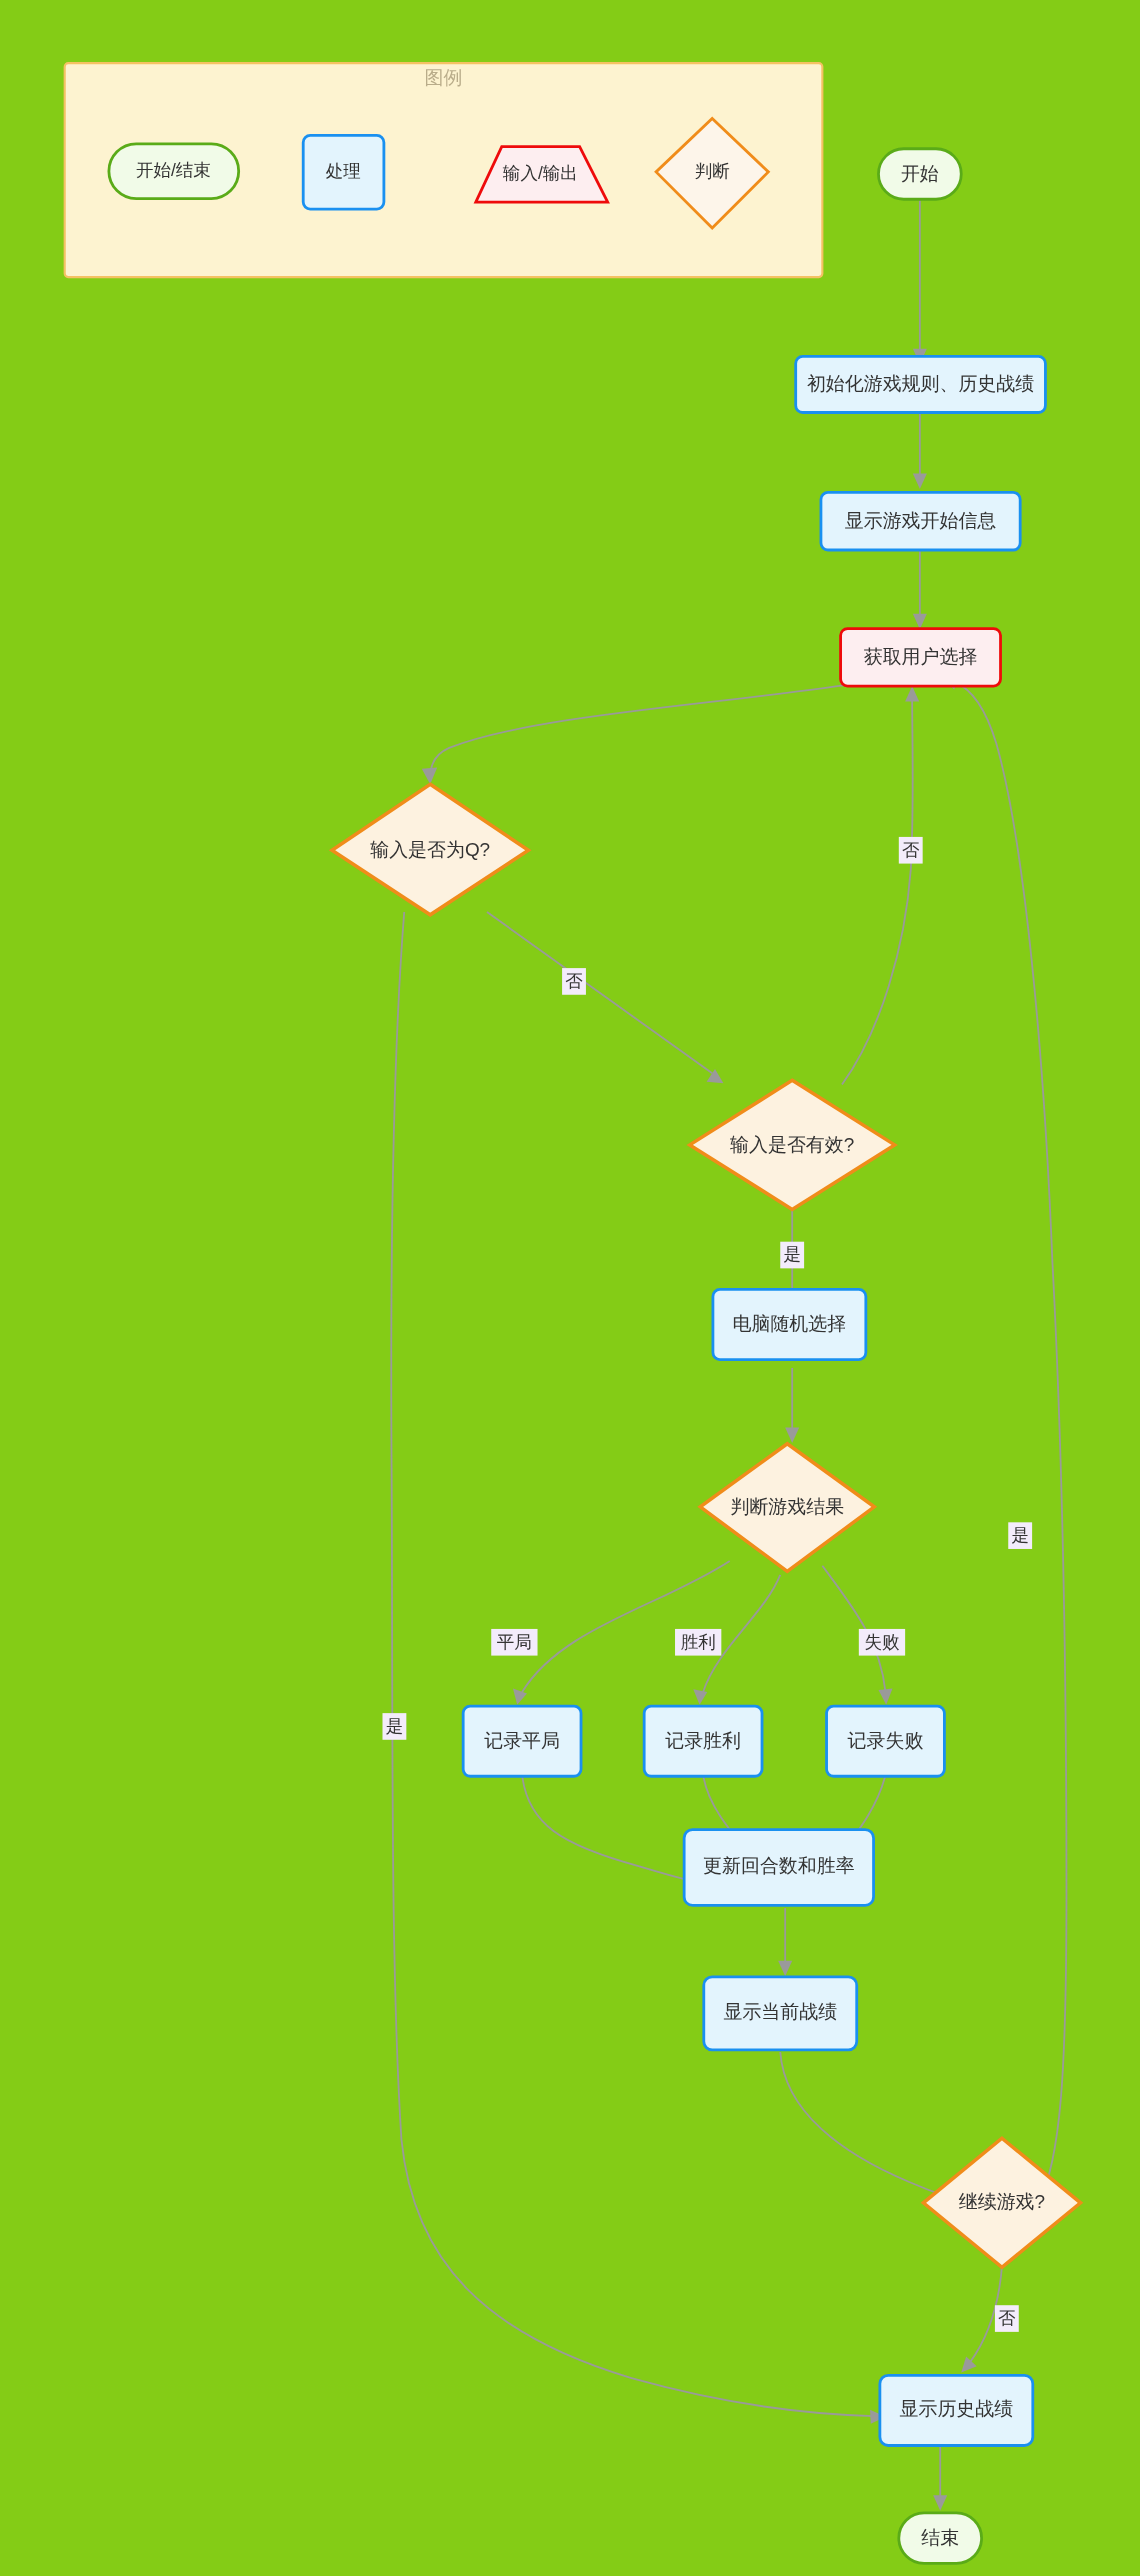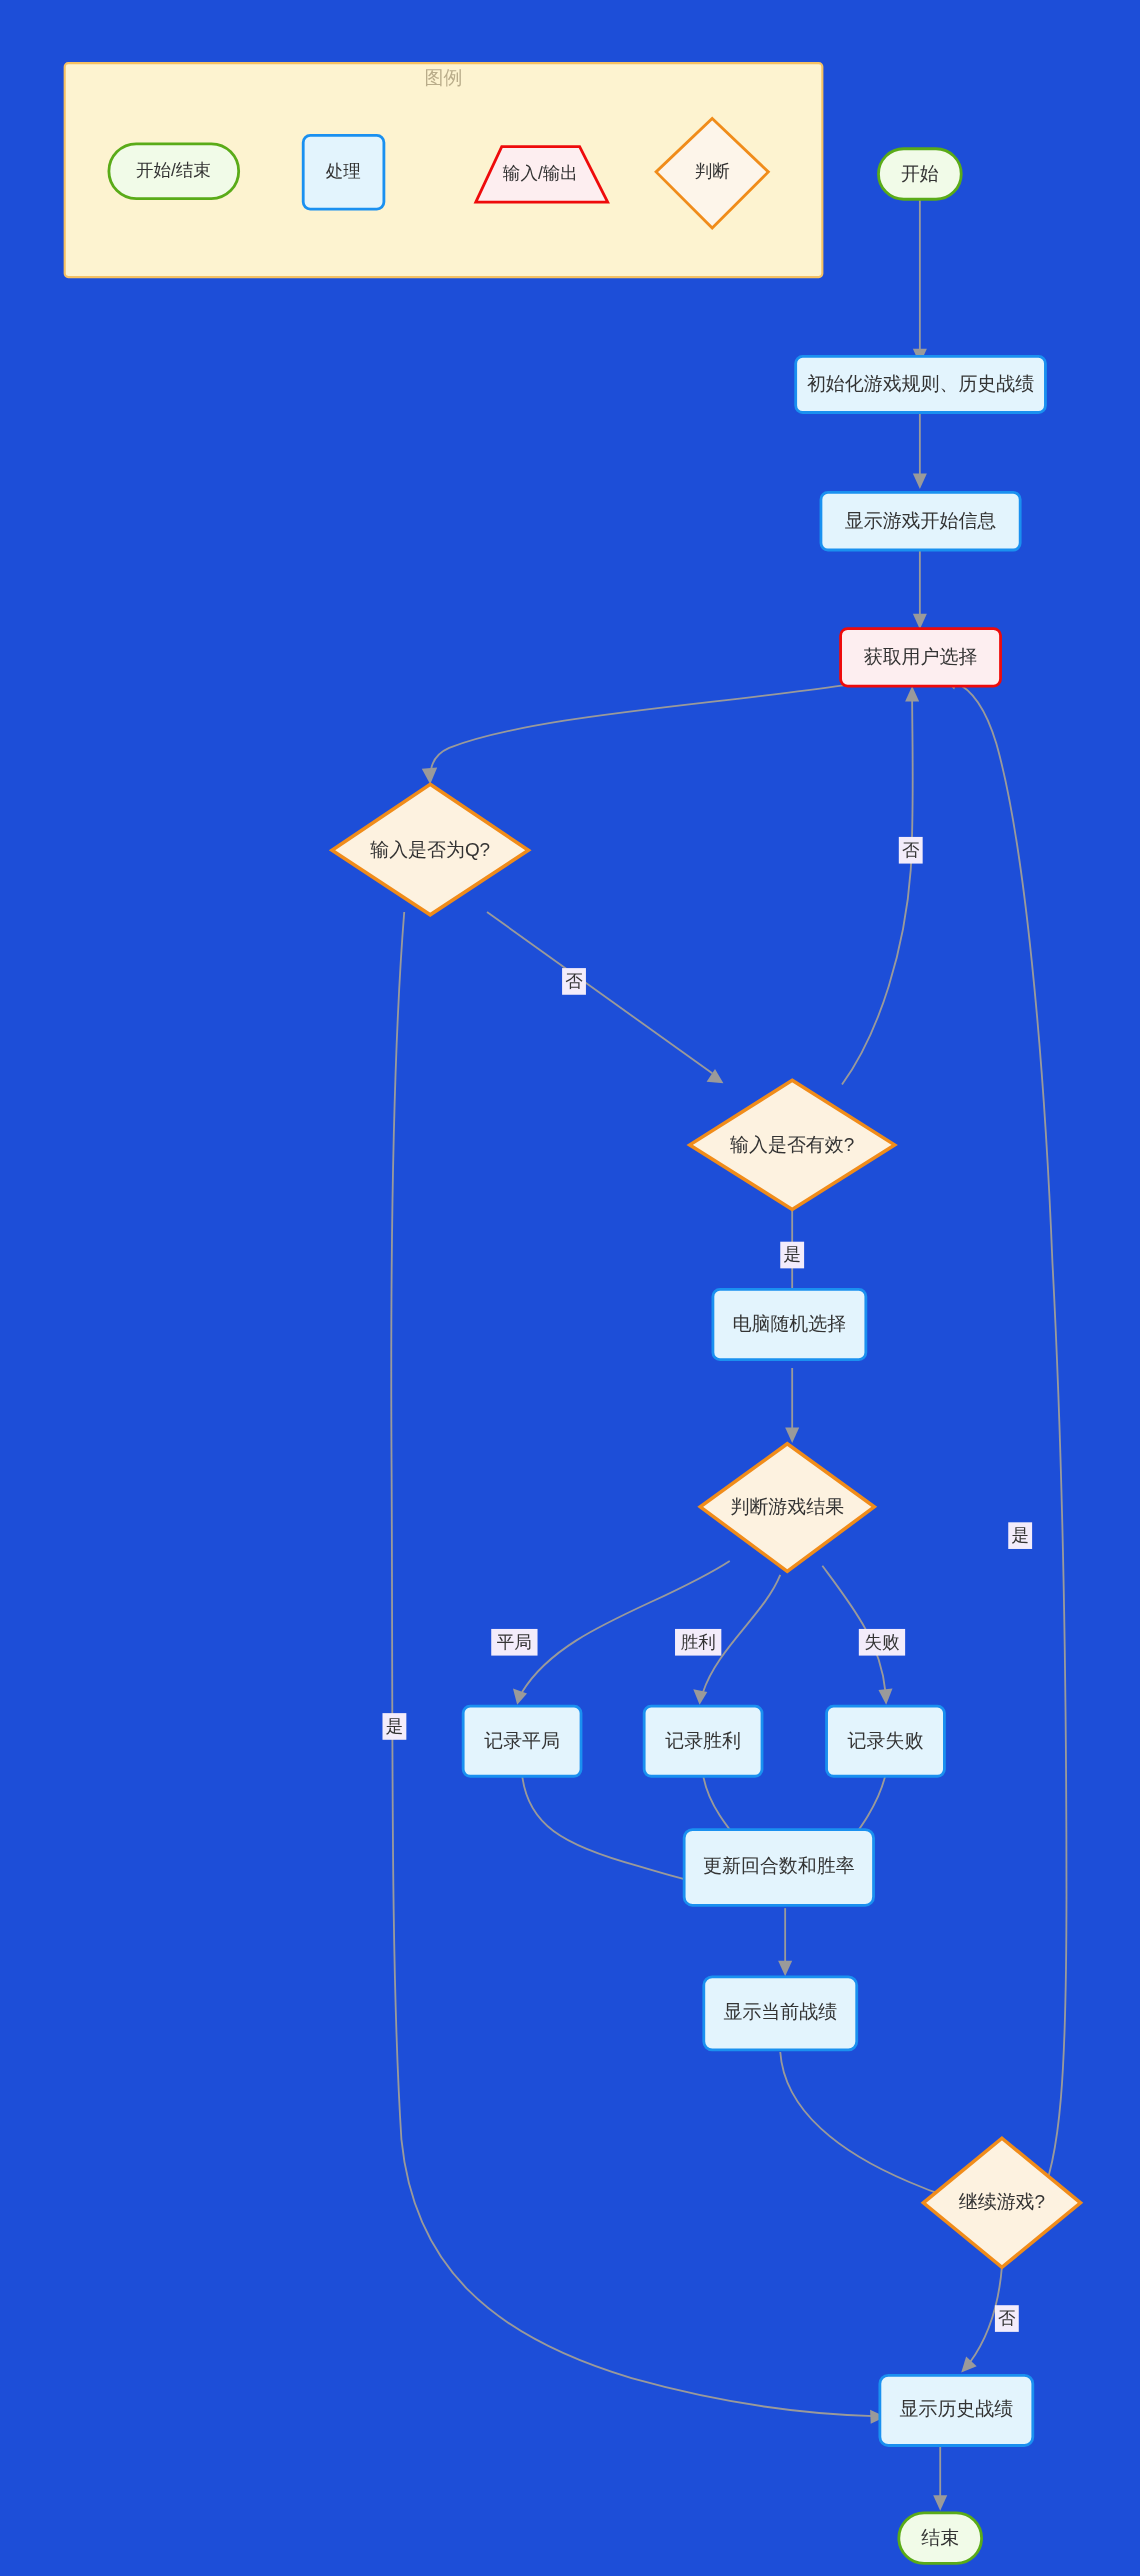--- a/index.html
+++ b/index.html
@@ -8,21 +8,21 @@
     padding: 0;
     background: #ffffff;
   }
   body {
     font-family: "Liberation Sans", "DejaVu Sans", sans-serif;
   }
   #flow-root {
     position: relative;
     width: 1141px;
     height: 2576px;
-    background: #1d4ed8;
+    background: #84cc16;
     overflow: hidden;
   }
   svg#flow-svg {
     position: absolute;
     top: 0;
     left: 0;
     width: 1141px;
     height: 2576px;
     display: block;
   }

